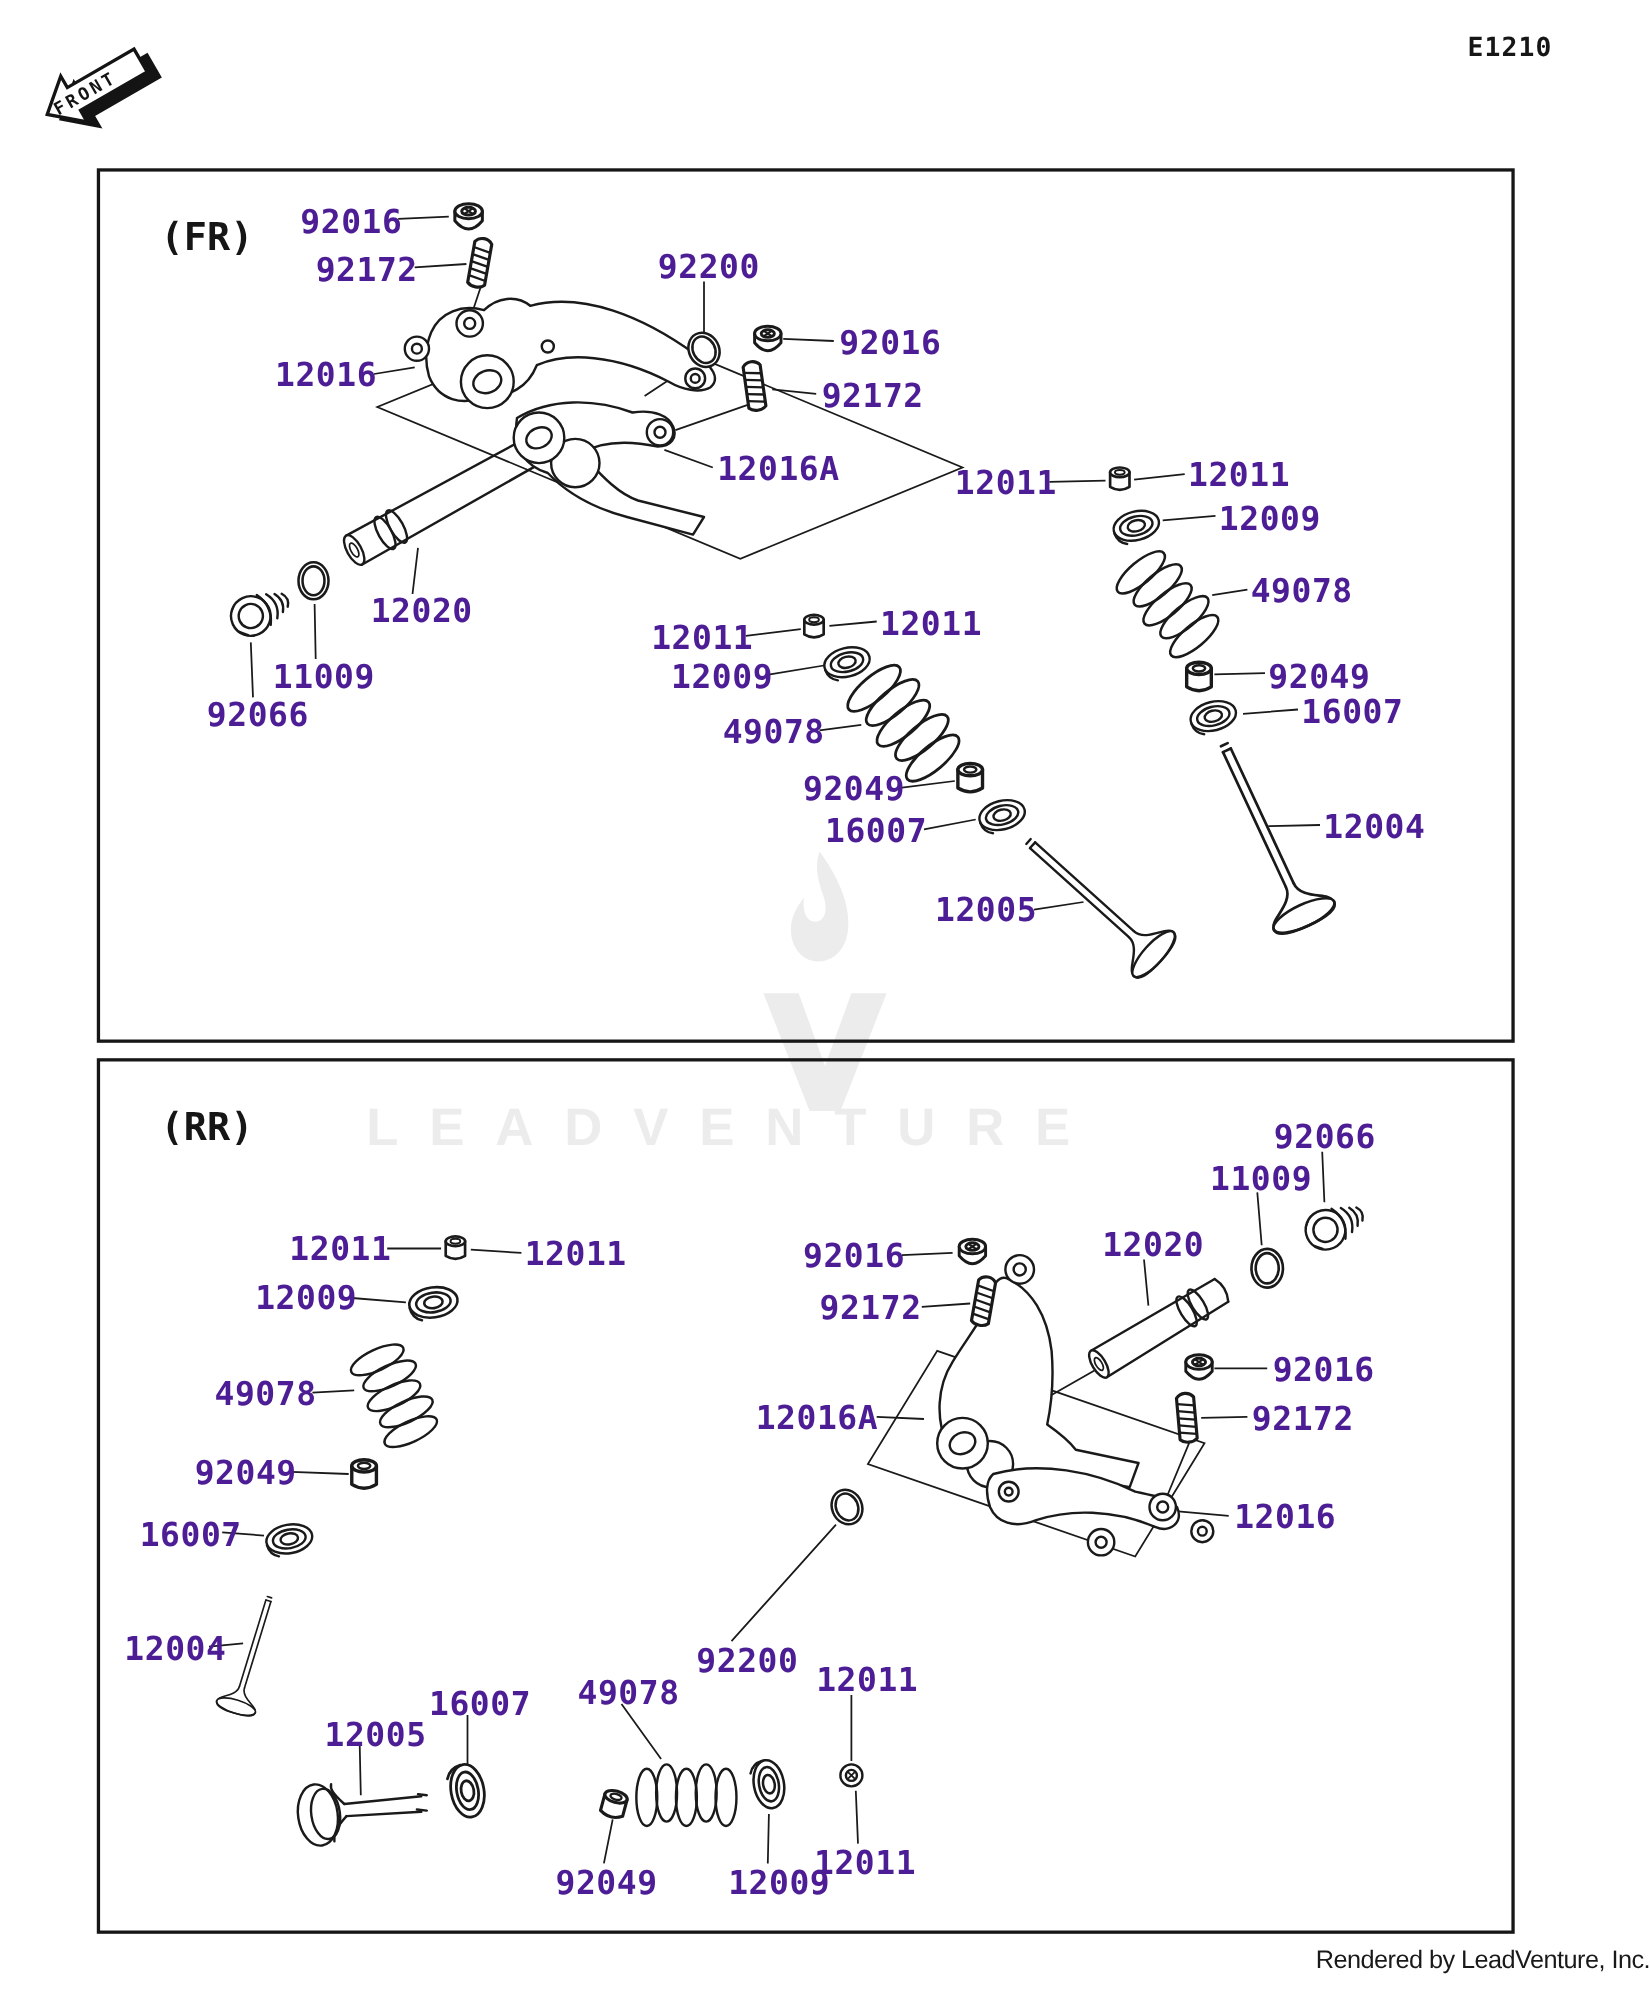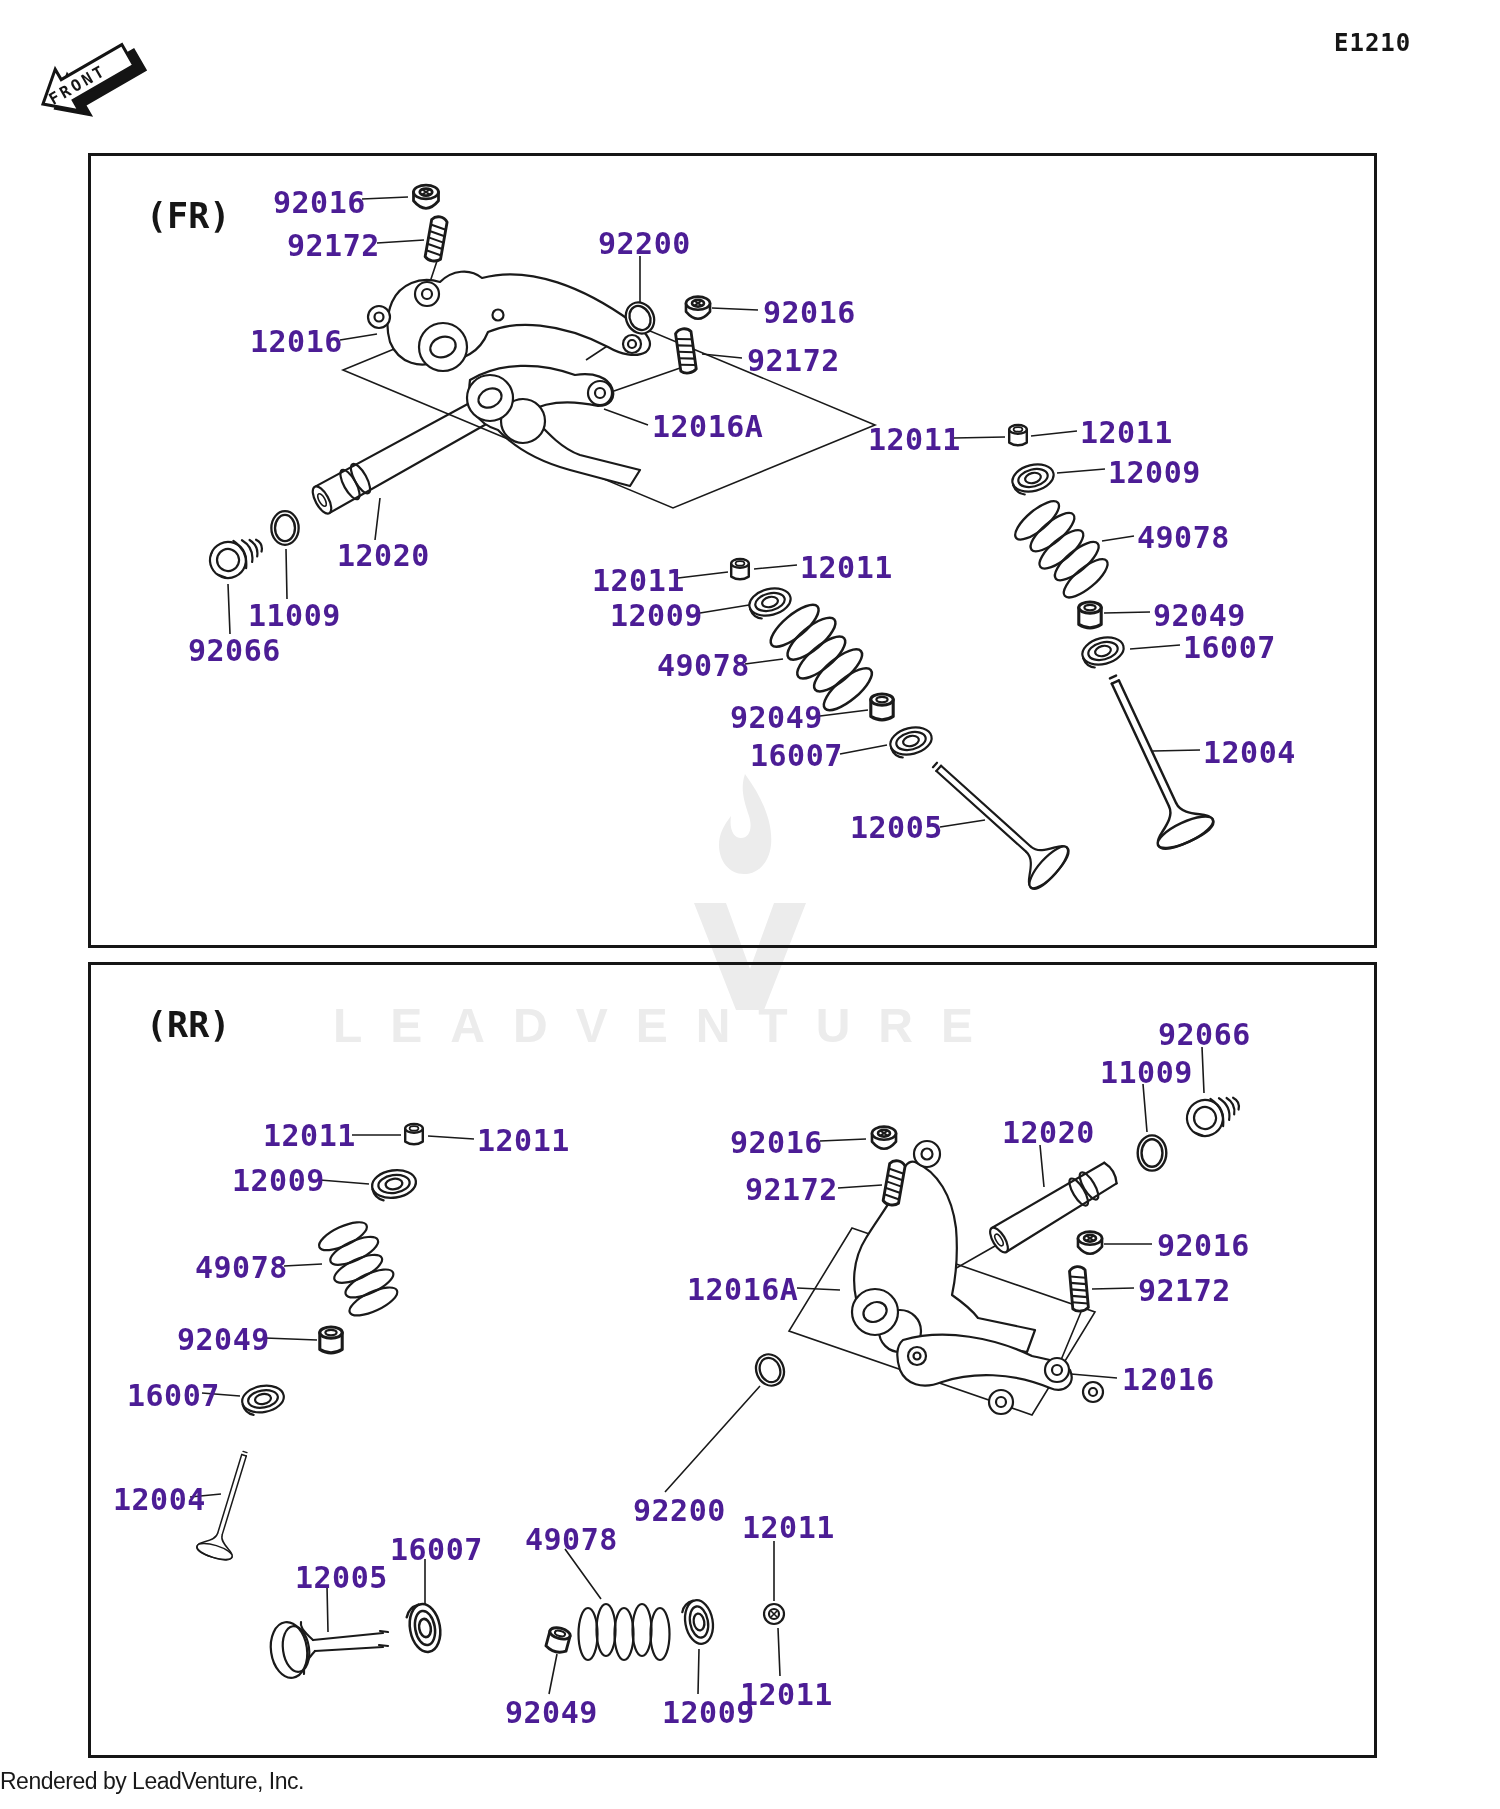--- a/index.html
+++ b/index.html
@@ -19,21 +19,21 @@
   }
   .ptitle{
     position:absolute;z-index:3;white-space:nowrap;line-height:1;
     font:700 35px "DejaVu Sans Mono","Liberation Mono",monospace;color:#161616;text-align:right;
   }
   #diagram-code{
     position:absolute;left:1334px;top:2px;z-index:3;
     font:700 24px "DejaVu Sans Mono","Liberation Mono",monospace;color:#161616;letter-spacing:1px;margin-top:27px;
   }
   #footer-credit{
-    position:absolute;left:0;right:0;top:1768px;text-align:left;z-index:3;
+    position:absolute;left:0;right:0;top:1768px;text-align:right;z-index:3;
     font:400 23px "Liberation Sans",sans-serif;color:#191919;letter-spacing:-0.5px;
   }
   #wm-text{
     position:absolute;left:333px;top:998px;z-index:0;
     font:700 48px "Liberation Sans",sans-serif;color:#ececec;letter-spacing:28px;white-space:nowrap;
   }
   #front-icon{position:absolute;left:24px;top:14px;z-index:3;}
   svg .ln{stroke:#1a1a1a;stroke-width:2.2;fill:none;stroke-linecap:round;stroke-linejoin:round;}
   svg .th{stroke:#1a1a1a;stroke-width:1.6;fill:none;}
   svg .wf{fill:#ffffff;}

